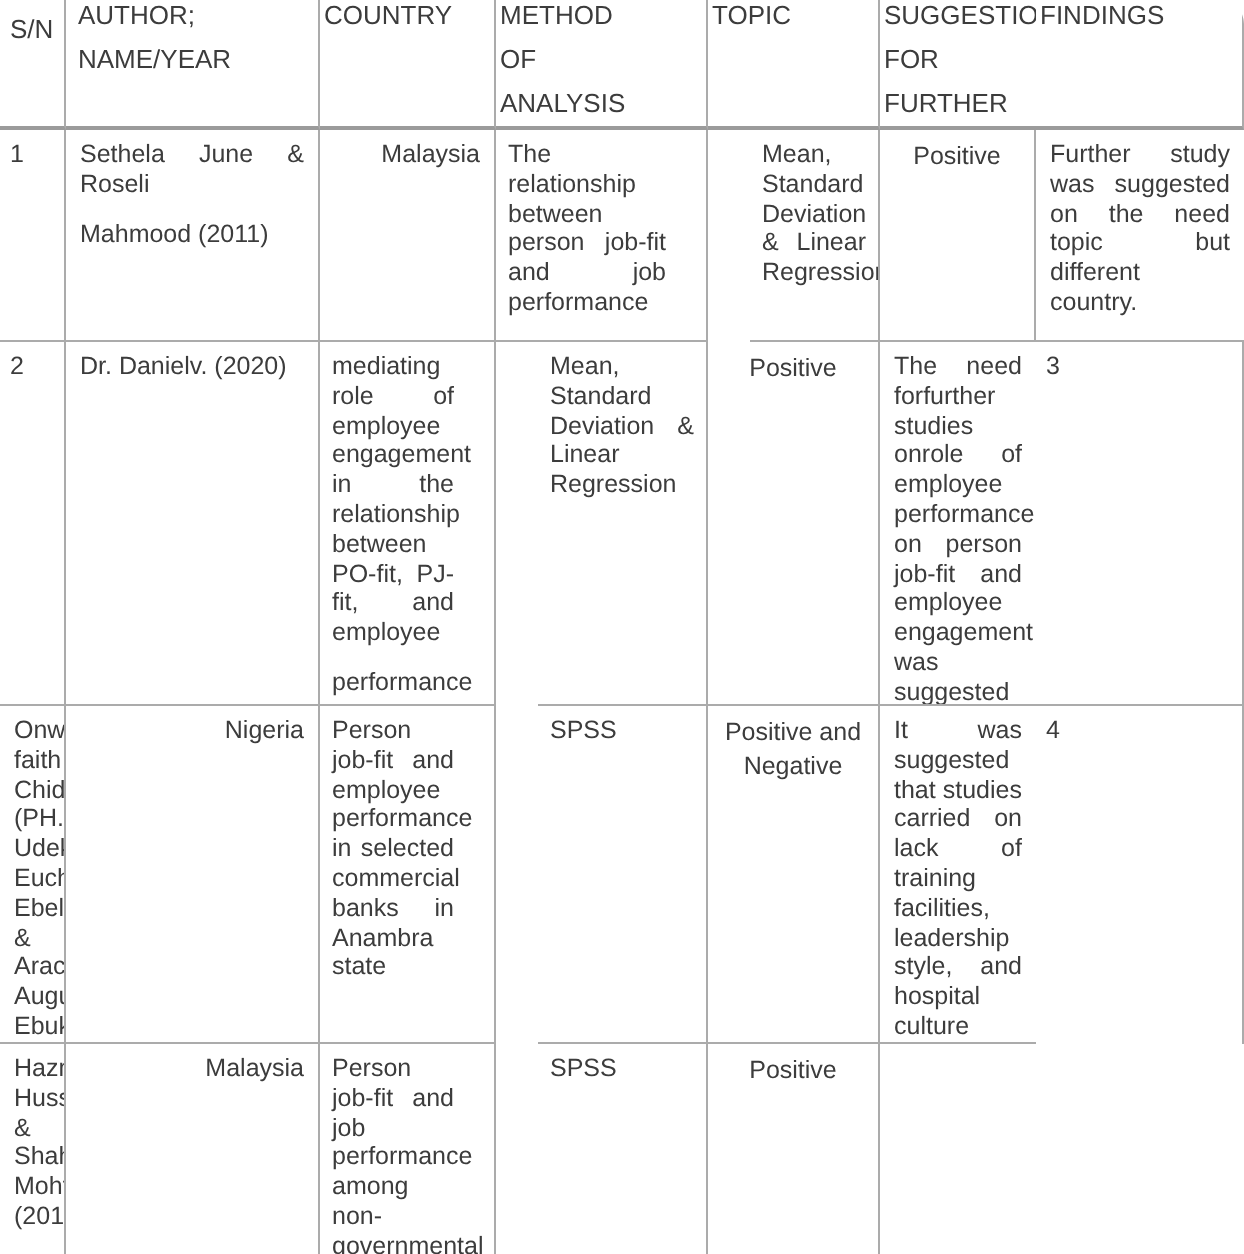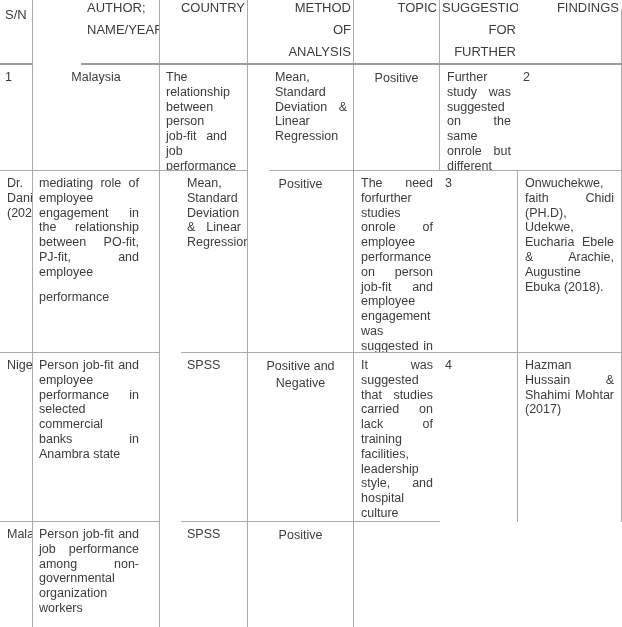--- a/index.html
+++ b/index.html
@@ -6,28 +6,28 @@
   #page{position:relative;width:622px;height:627px;overflow:hidden;background:#fff;
         font-family:"Liberation Sans","DejaVu Sans",sans-serif;color:#3c3c3c;border-radius:12px;}
   .tbl{display:grid;width:622px;height:627px;
        grid-template-columns:33px 127px 88px 106px 86px 78px 104px;
        grid-template-rows:65px 106px 182px 169px 105px;}
   .cell{box-sizing:border-box;border-right:1px solid #ababab;border-bottom:1px solid #ababab;
         overflow:hidden;font-size:12.5px;line-height:14.8px;padding:5px 7px 4px 7px;
         text-align:justify;}
   .cell.last-col{border-right:none;}
   .cell.last-row{border-bottom:none;}
-  .cell.hdr{border-bottom:2px solid #9b9b9b;text-align:right;font-size:13px;
+  .cell.hdr{border-bottom:2px solid #9b9b9b;text-align:left;font-size:13px;
             line-height:22px;padding:0 2px;}
   .cell.hdr .hwrap{margin-top:-3px;}
   .cell.hdr.hdr-sn{text-align:left;padding-left:5px;}
   .cell.hdr.hdr-sn .hwrap{margin-top:4px;}
-  .cell.hdr.hdr-author{text-align:left;padding-left:6px;margin-left:48px;}
+  .cell.hdr.hdr-author{text-align:left;padding-left:6px;}
   .cell.sn{text-align:left;padding-left:5px;}
-  .cell.country{text-align:center;}
+  .cell.country{text-align:right;}
   .cell.findings{text-align:center;line-height:17px;}
   .cell.method{padding:5px 6px 4px 6px;margin-left:21px;}
   .cell.topic{padding:5px 20px 4px 6px;}
   .cell p{margin:0;}
   .cell p + p{margin-top:10px;}
   .hline{display:block;}
 </style>
 </head>
 <body>
 
@@ -69,27 +69,31 @@
         <span class="hline">STUDIES</span>
       </div>
     </div>
     <div class="cell hdr">
       <div class="hwrap">
           <span class="hline">FINDINGS</span>
         </div>
     </div>
 
     <div class="cell sn">1</div>
+    <div class="cell author">
+      <p>Sethela June &amp; Roseli</p>
+      <p>Mahmood (2011)</p>
+    </div>
     <div class="cell country">Malaysia</div>
     <div class="cell topic">
       <p>The relationship between person job-fit and job performance</p>
     </div>
     <div class="cell method">Mean, Standard Deviation &amp; Linear Regression</div>
     <div class="cell findings">Positive</div>
-    <div class="cell suggestions last-col">Further study was suggested on the same onrole but different country.</div>
+    <div class="cell suggestions last-col">Further study was suggested on the need topic but different country.</div>
 
     <div class="cell sn">2</div>
     <div class="cell author">
       <p>Dr. Danielv. (2020)</p>
     </div>
     <div class="cell topic">
       <p>mediating role of employee engagement in the relationship between PO-fit, PJ-fit, and employee</p>
       <p>performance</p>
     </div>
     <div class="cell method">Mean, Standard Deviation &amp; Linear Regression</div>

